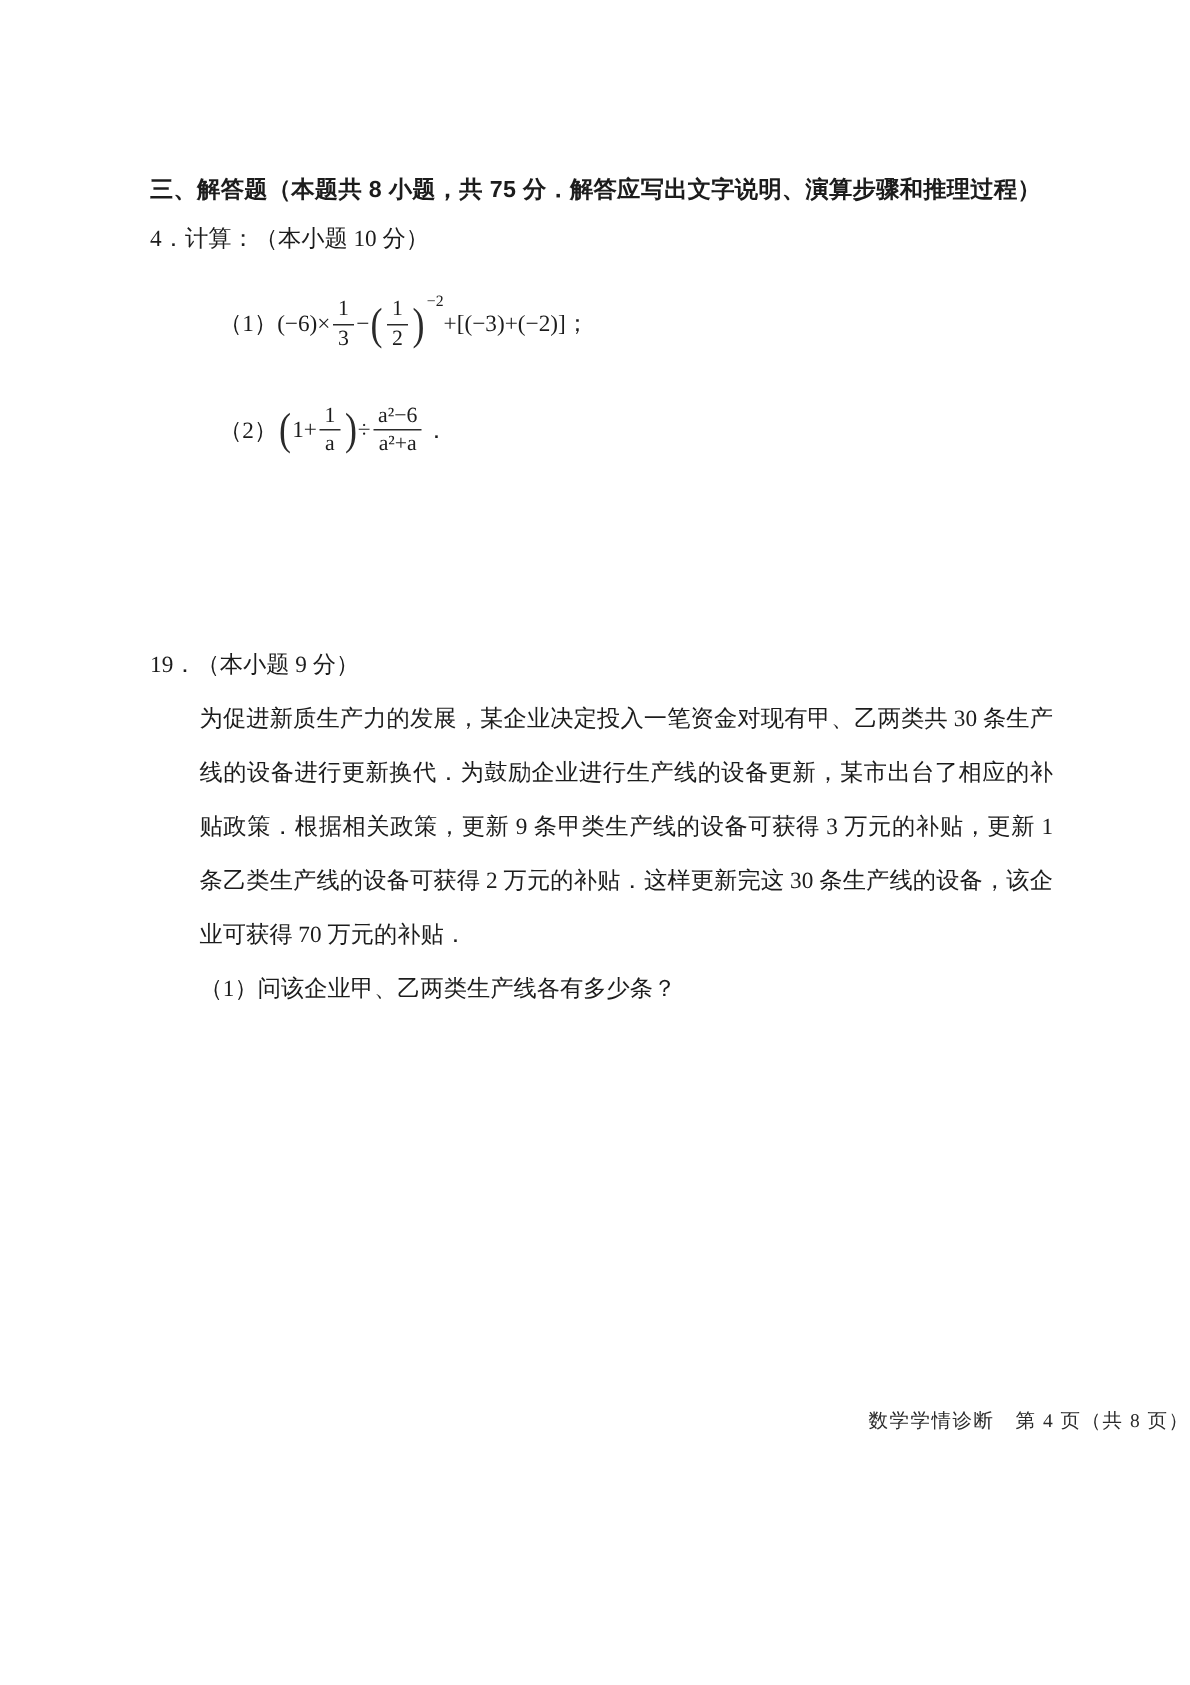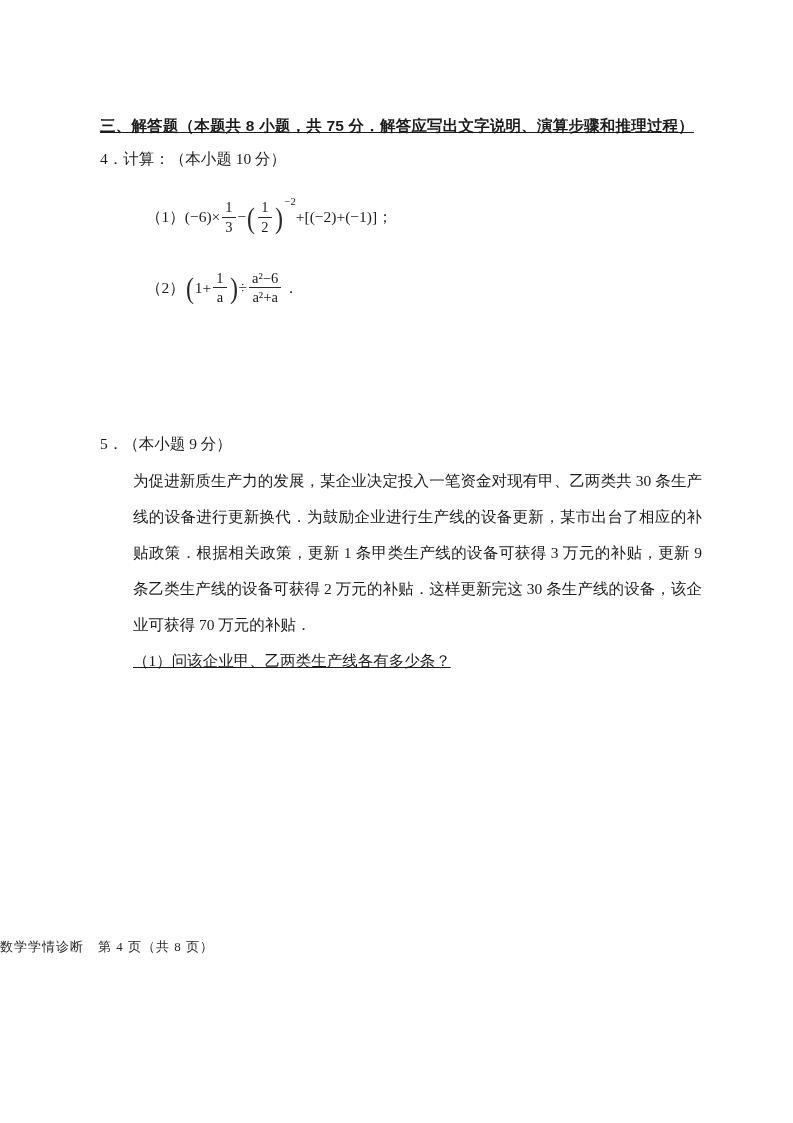--- a/index.html
+++ b/index.html
@@ -14,21 +14,20 @@
   .page {
     position: absolute;
     left: 100px; top: 116px;
     width: 602px;
   }
   .section-header {
     font-family: "Liberation Sans", sans-serif;
     font-weight: bold;
     font-size: 15.5px;
     letter-spacing: 0.2px;
-    text-decoration: underline;
   }
   .q-heading {
     font-size: 15.5px;
     margin-top: 12px;
   }
   
   .formula {
     margin: 26px 0 0 46px;
     font-size: 15.5px;
     white-space: nowrap;
@@ -65,56 +64,55 @@
     margin: 8px 0 0 33px;
     font-size: 15.5px;
     line-height: 36px;
     text-align: justify;
   }
   .q17-sub {
     margin-left: 33px;
     font-size: 15.5px;
     line-height: 36px;
     text-align: justify;
-    text-decoration: underline;
   }
   .hang {
     padding-left: 46px;
     text-indent: -46px;
   }
   
   .footer {
     position: absolute;
     left: 0; top: 938px;
     width: 793px;
-    text-align: left;
+    text-align: right;
     font-size: 13px;
     color: #2a2a2a;
     letter-spacing: 1px;
   }
 </style>
 </head>
 <body>
 
 <div class="page">
 
   <div class="section-header">三、解答题（本题共 8 小题，共 75 分．解答应写出文字说明、演算步骤和推理过程）</div>
 
   <div class="q-heading">4．计算：（本小题 10 分）</div>
 
   <div class="formula">
-    <span class="plain">（1）</span><span class="plain">(−6)×</span><span class="frac"><span class="num">1</span><span class="den">3</span></span><span class="plain">−</span><span class="big-paren">(</span><span class="frac"><span class="num">1</span><span class="den">2</span></span><span class="big-paren">)</span><sup class="exp">−2</sup><span class="plain">+[(−2)+(−1)]；</span>
+    <span class="plain">（1）</span><span class="plain">(−6)×</span><span class="frac"><span class="num">1</span><span class="den">3</span></span><span class="plain">−</span><span class="big-paren">(</span><span class="frac"><span class="num">1</span><span class="den">2</span></span><span class="big-paren">)</span><sup class="exp">−2</sup><span class="plain">+[(−3)+(−2)]；</span>
   </div>
 
   <div class="formula formula2">
     <span class="plain">（2）</span><span class="big-paren">(</span><span class="plain">1+</span><span class="frac"><span class="num">1</span><span class="den">a</span></span><span class="big-paren">)</span><span class="plain">÷</span><span class="frac"><span class="num">a²−6</span><span class="den">a²+a</span></span><span class="plain">．</span>
   </div>
 
-  <div class="q-heading q17-heading">5．（本小题 9 分）</div>
+  <div class="q-heading q17-heading">19．（本小题 9 分）</div>
 
-  <div class="q17-body">为促进新质生产力的发展，某企业决定投入一笔资金对现有甲、乙两类共 30 条生产线的设备进行更新换代．为鼓励企业进行生产线的设备更新，某市出台了相应的补贴政策．根据相关政策，更新 1 条甲类生产线的设备可获得 3 万元的补贴，更新 9 条乙类生产线的设备可获得 2 万元的补贴．这样更新完这 30 条生产线的设备，该企业可获得 70 万元的补贴．</div>
+  <div class="q17-body">为促进新质生产力的发展，某企业决定投入一笔资金对现有甲、乙两类共 30 条生产线的设备进行更新换代．为鼓励企业进行生产线的设备更新，某市出台了相应的补贴政策．根据相关政策，更新 9 条甲类生产线的设备可获得 3 万元的补贴，更新 1 条乙类生产线的设备可获得 2 万元的补贴．这样更新完这 30 条生产线的设备，该企业可获得 70 万元的补贴．</div>
 
   <div class="q17-sub">（1）问该企业甲、乙两类生产线各有多少条？</div>
 
 
 </div>
 
 <div class="footer">数学学情诊断　第 4 页（共 8 页）</div>
 
 </body></html>

